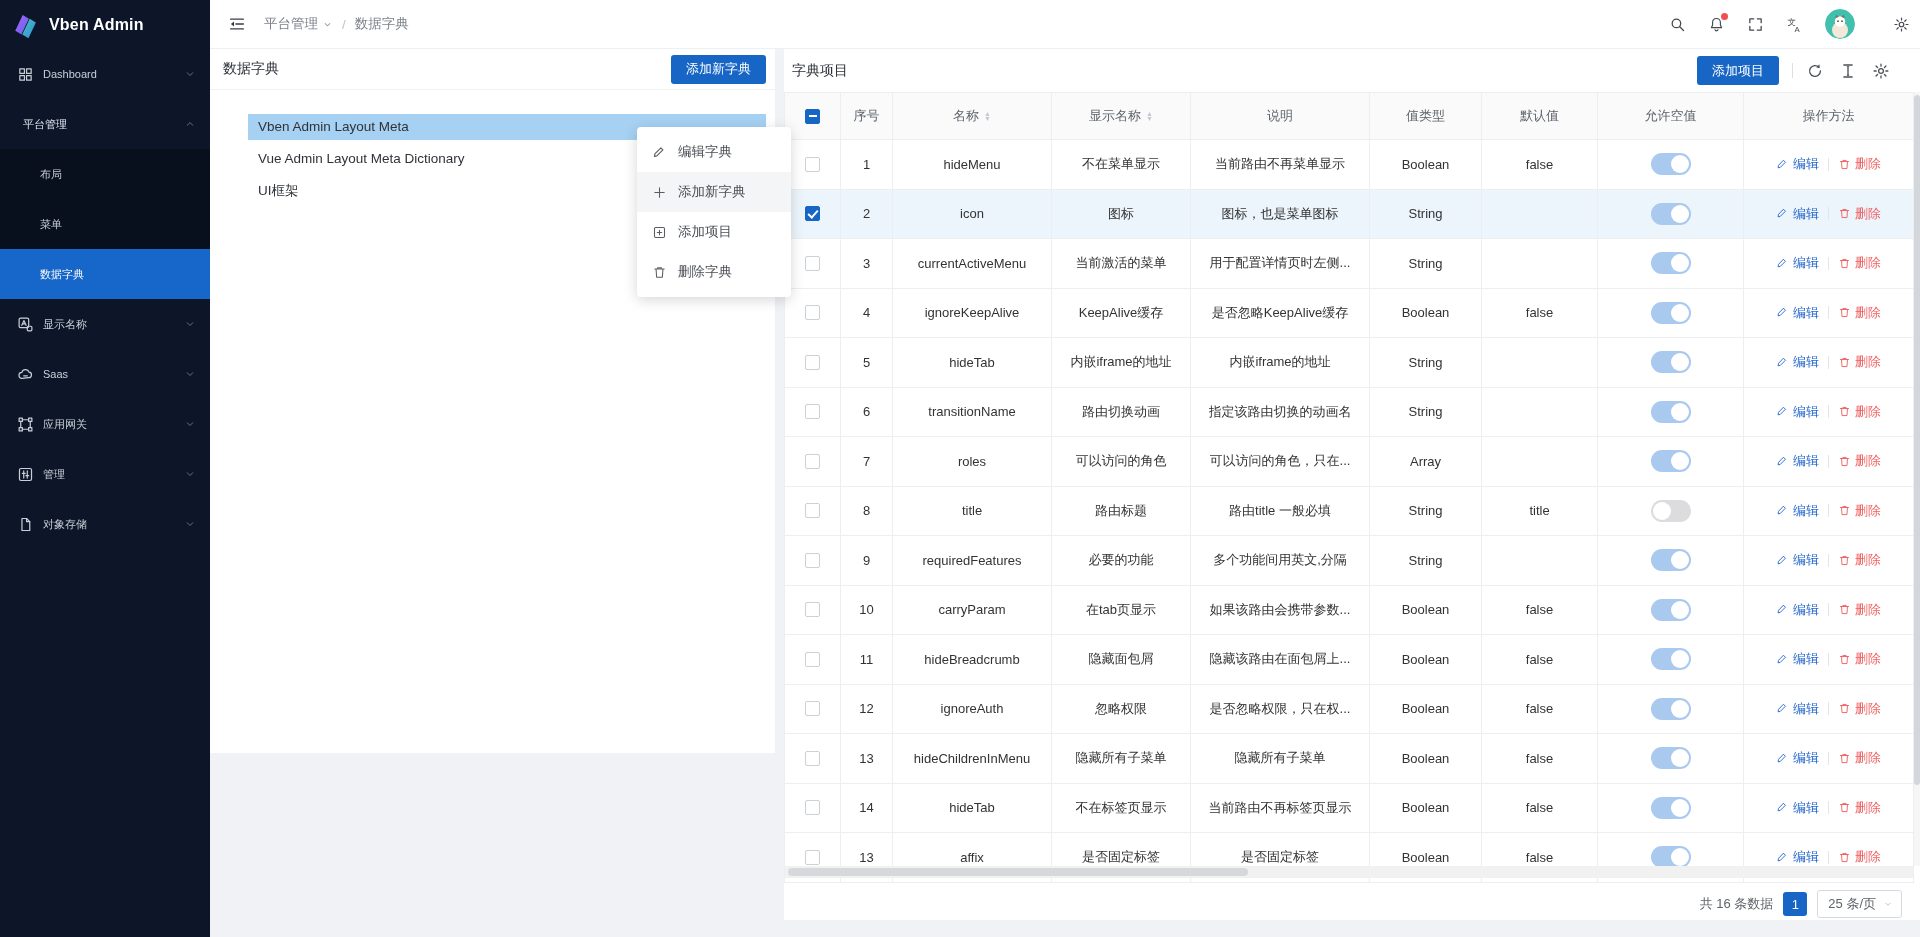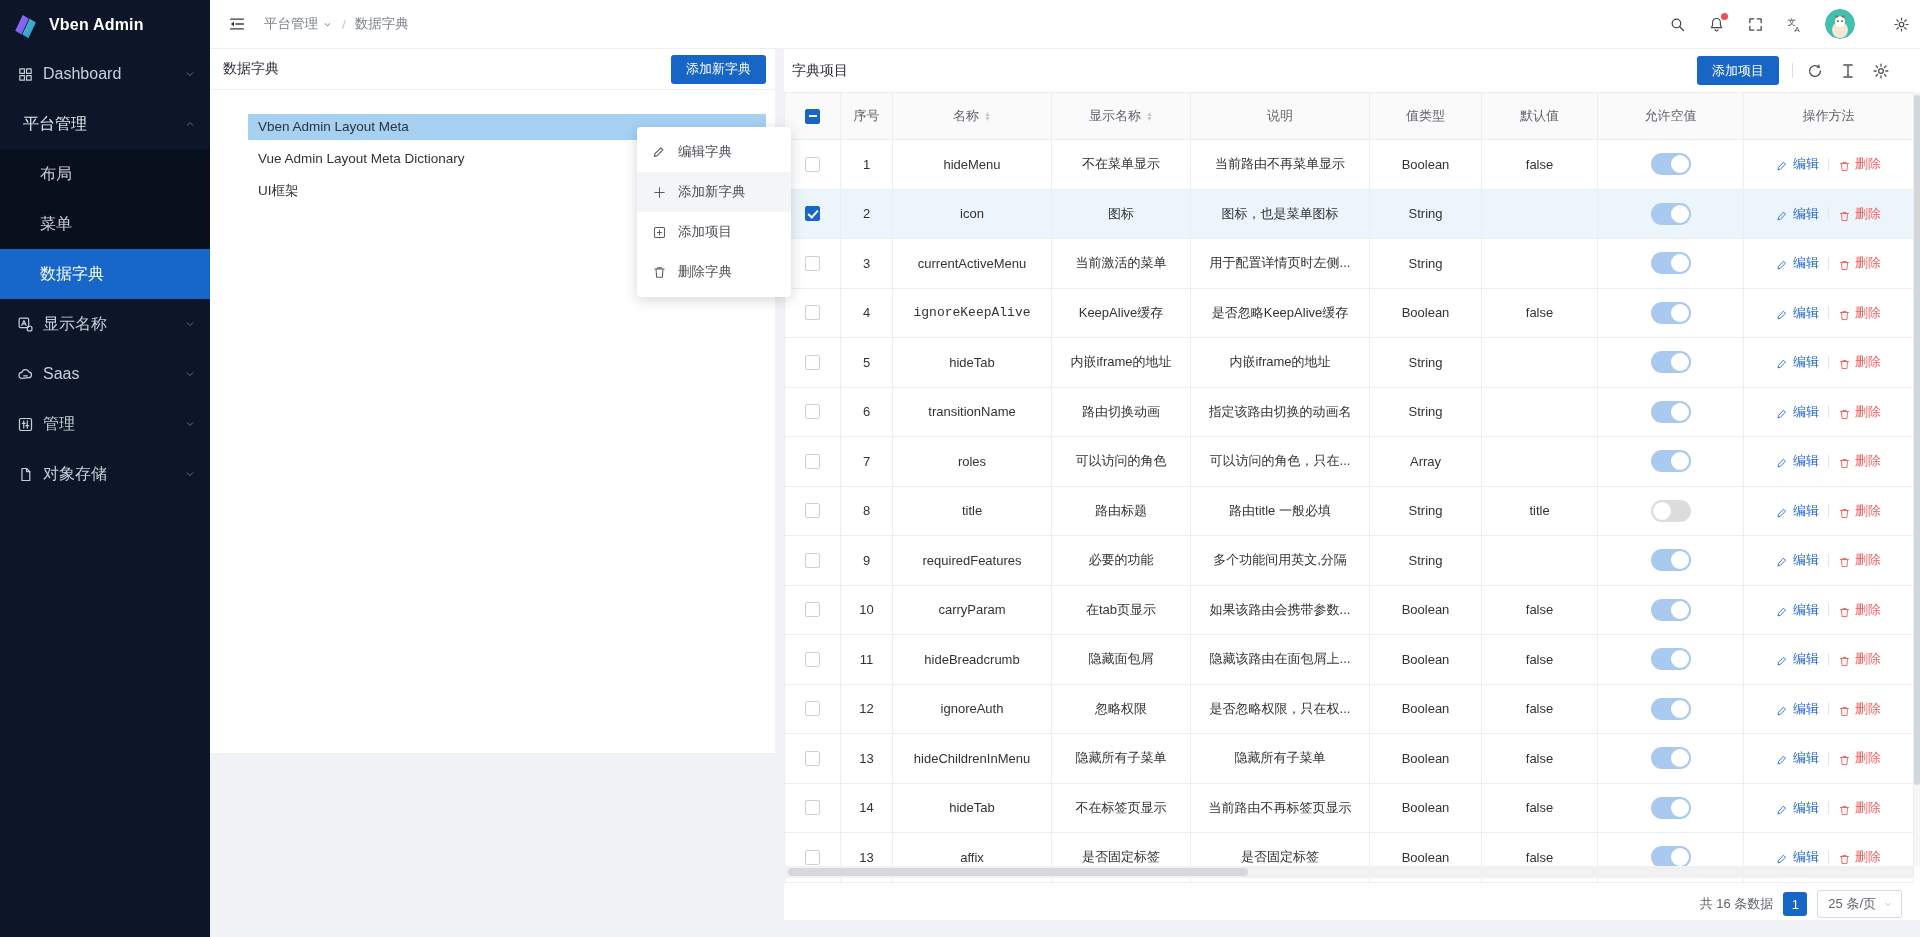--- a/index.html
+++ b/index.html
@@ -7,21 +7,21 @@
        font-family:"Liberation Sans","DejaVu Sans",sans-serif;font-size:13px;color:#333;}
   .icon{display:inline-flex;align-items:center;justify-content:center;}
   .icon svg{width:100%;height:100%;}
 
   
   .sidebar{position:absolute;left:0;top:0;width:210px;height:937px;background:#0c1628;z-index:5;}
   .logo{height:49px;display:flex;align-items:center;padding-left:12px;}
   .logo-icon{width:28px;height:28px;}
   .logo-title{color:#fff;font-size:16px;font-weight:700;margin-left:9px;letter-spacing:.2px;}
   .menu-item{height:50px;display:flex;align-items:center;padding:0 14px 0 17px;color:#c9cfd8;
-             font-size:16px;cursor:pointer;box-sizing:border-box;}
+             font-size:11px;cursor:pointer;box-sizing:border-box;}
   .menu-item.group{padding-left:23px;color:#e3e8ee;}
   .submenu{background:#09101d;}
   .submenu .menu-item{padding-left:40px;}
   .submenu .menu-item.active{background:#1766c9;color:#fff;}
   .mi-icon{width:17px;height:17px;margin-right:9px;color:#c9cfd8;}
   .mi-label{flex:1;white-space:nowrap;}
   .mi-chev{width:12px;height:12px;color:#76808e;}
 
   
   .app-header{position:absolute;left:210px;top:0;width:1710px;height:49px;background:#fff;
@@ -86,21 +86,21 @@
   .cb.checked::after{content:"";position:absolute;left:4px;top:1px;width:4px;height:8px;
       border:solid #fff;border-width:0 2px 2px 0;transform:rotate(42deg);}
   .cb.indet::after{content:"";position:absolute;left:2.5px;top:5.5px;width:8px;height:2px;background:#fff;}
 
   .sw{width:40px;height:22px;border-radius:11px;background:#a9c9ee;position:relative;cursor:pointer;flex:none;}
   .sw::after{content:"";position:absolute;top:2px;width:18px;height:18px;border-radius:50%;background:#fff;}
   .sw.on::after{right:2px;}
   .sw.off{background:#dcdcde;}
   .sw.off::after{left:2px;}
 
-  .act{display:flex;align-items:flex-end;gap:4px;font-size:13px;cursor:pointer;white-space:nowrap;}
+  .act{display:flex;align-items:center;gap:4px;font-size:13px;cursor:pointer;white-space:nowrap;}
   .act.edit{color:#2668cf;}
   .act.del{color:#ef5f5f;}
   .act .icon{width:13px;height:13px;}
   .act-sep{width:1px;height:13px;background:#e2e5ea;margin:0 9px;}
 
   .h-scroll{position:absolute;left:1px;top:817px;width:1128px;height:12px;background:#f1f1f2;}
   .h-thumb{position:absolute;top:2px;left:3px;width:460px;height:8px;border-radius:4px;background:#d6d8db;cursor:pointer;}
   .v-scroll{position:absolute;right:0;top:43px;width:6px;height:774px;background:#f6f6f7;}
   .v-thumb{position:absolute;top:3px;left:0;width:6px;height:690px;border-radius:3px;background:#d3d6da;cursor:pointer;}
 
@@ -187,20 +187,37 @@
         </span>
       </div>
       <div class="menu-item">
         <span class="icon mi-icon">
           <svg viewBox="0 0 24 24" fill="none" stroke="currentColor" stroke-width="1.7" stroke-linecap="round" stroke-linejoin="round">
             <path d="M7.3 17.5a4.3 4.3 0 0 1-.4-8.6 5.2 5.2 0 0 1 10-.2 3.7 3.7 0 0 1-.7 7.8z"></path>
             <path d="M9.5 13.8h5"></path>
           </svg>
         </span>
         <span class="mi-label">Saas</span>
+        <span class="icon mi-chev">
+          <svg viewBox="0 0 24 24" fill="none" stroke="currentColor" stroke-width="1.7" stroke-linecap="round" stroke-linejoin="round">
+            <path d="M6.5 9.5l5.5 5.5 5.5-5.5"></path>
+          </svg>
+        </span>
+      </div>
+      <div class="menu-item">
+        <span class="icon mi-icon">
+          <svg viewBox="0 0 24 24" fill="none" stroke="currentColor" stroke-width="1.7" stroke-linecap="round" stroke-linejoin="round">
+            <rect x="3" y="3" width="4.6" height="4.6"></rect>
+            <rect x="16.4" y="3" width="4.6" height="4.6"></rect>
+            <rect x="3" y="16.4" width="4.6" height="4.6"></rect>
+            <rect x="16.4" y="16.4" width="4.6" height="4.6"></rect>
+            <path d="M7.6 5.3h8.8M7.6 18.7h8.8M5.3 7.6v8.8M18.7 7.6v8.8"></path>
+          </svg>
+        </span>
+        <span class="mi-label">应用网关</span>
         <span class="icon mi-chev">
           <svg viewBox="0 0 24 24" fill="none" stroke="currentColor" stroke-width="1.7" stroke-linecap="round" stroke-linejoin="round">
             <path d="M6.5 9.5l5.5 5.5 5.5-5.5"></path>
           </svg>
         </span>
       </div>
       <div class="menu-item">
         <span class="icon mi-icon">
           <svg viewBox="0 0 24 24" fill="none" stroke="currentColor" stroke-width="1.7" stroke-linecap="round" stroke-linejoin="round">
             <rect x="3.5" y="3.5" width="17" height="17" rx="2"></rect>
@@ -546,21 +563,21 @@
           </span>
         </div>
       </div>
       <div class="t-row">
         <div class="t-cell" style="flex: 0 0 57px;">
           <span class="cb"></span>
         </div>
         <div class="t-cell" style="flex: 0 0 52px;">
           <span class="cell-text">4</span>
         </div>
-        <div class="t-cell" style="flex: 0 0 159px; font-family: Liberation Mono, monospace;">
+        <div class="t-cell" style="flex: 0 0 159px;">
           <span class="cell-text">ignoreKeepAlive</span>
         </div>
         <div class="t-cell" style="flex: 0 0 139px;">
           <span class="cell-text">KeepAlive缓存</span>
         </div>
         <div class="t-cell" style="flex: 0 0 179px;">
           <span class="cell-text">是否忽略KeepAlive缓存</span>
         </div>
         <div class="t-cell" style="flex: 0 0 112px;">
           <span class="cell-text">Boolean</span>

